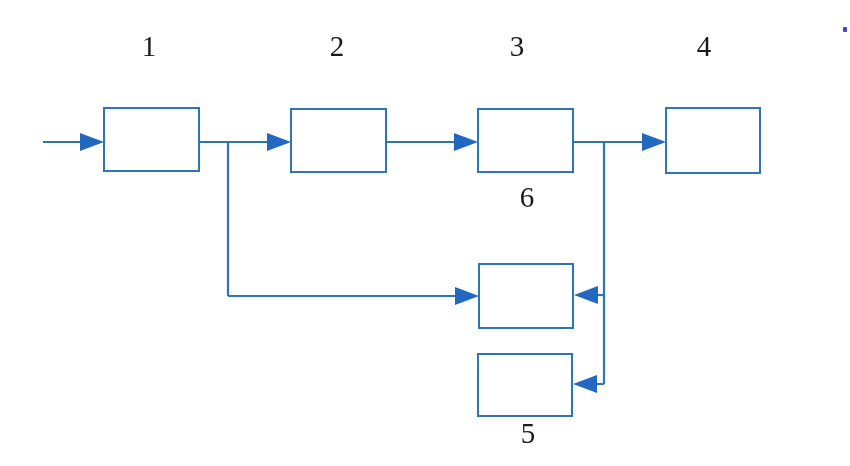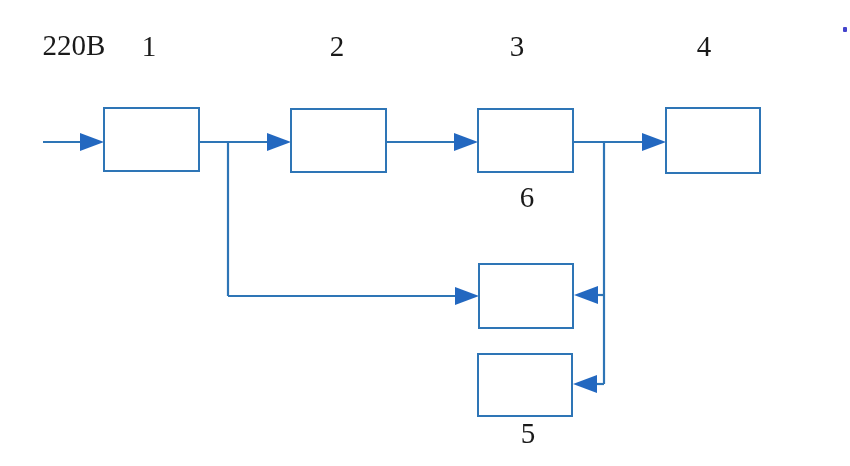--- a/index.html
+++ b/index.html
@@ -69,21 +69,20 @@
     <polygon class="head" points="573,384 597,375 597,393"></polygon>
 
     <rect class="box" x="104" y="108" width="95" height="63"></rect>
     <rect class="box" x="291" y="109" width="95" height="63"></rect>
     <rect class="box" x="478" y="109" width="95" height="63"></rect>
     <rect class="box" x="666" y="108" width="94" height="65"></rect>
     <rect class="box" x="479" y="264" width="94" height="64"></rect>
     <rect class="box" x="478" y="354" width="94" height="62"></rect>
   </svg>
 
-  <span class="lbl" style="left:74px;  top:31px;">220В</span>
   <span class="lbl" style="left:149px; top:32px;">1</span>
   <span class="lbl" style="left:337px; top:32px;">2</span>
   <span class="lbl" style="left:517px; top:32px;">3</span>
   <span class="lbl" style="left:704px; top:32px;">4</span>
   <span class="lbl" style="left:527px; top:183px;">6</span>
   <span class="lbl" style="left:528px; top:419px;">5</span>
 
   <div class="stray"></div>
 </div>
 

